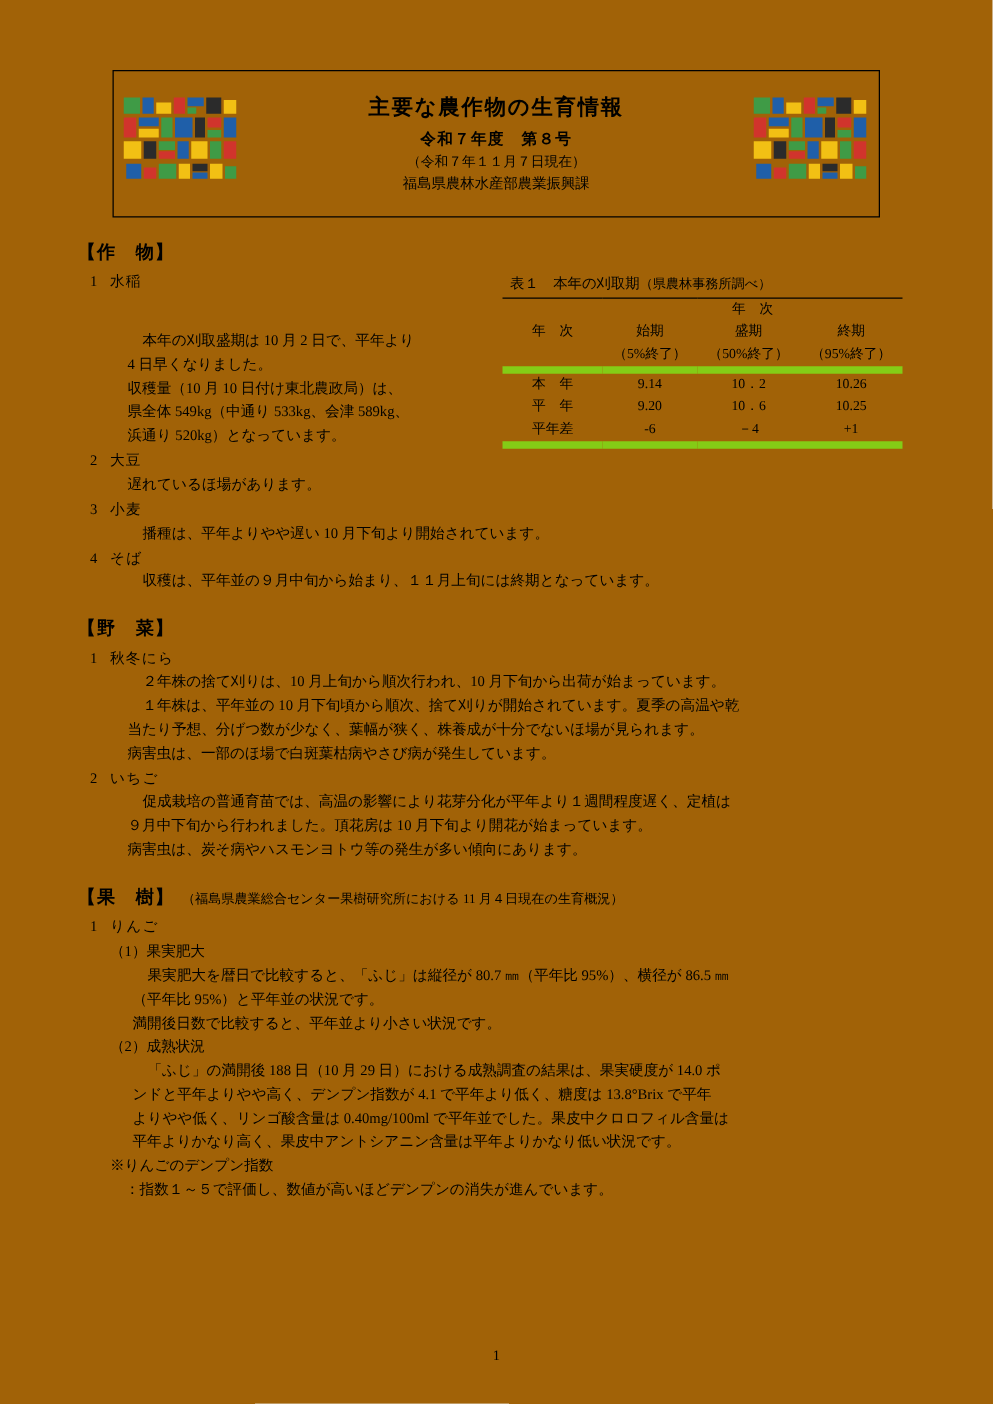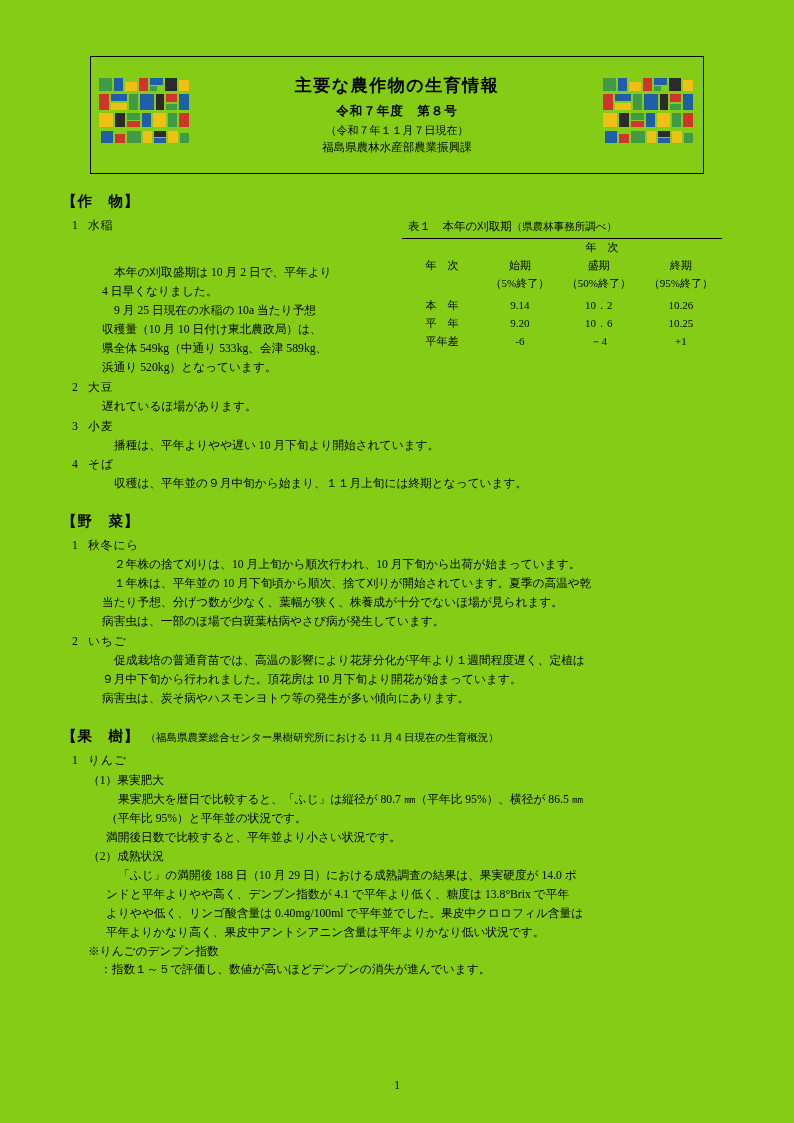--- a/index.html
+++ b/index.html
@@ -3,21 +3,21 @@
 <meta charset="utf-8">
 <style>
   html, body {
     margin: 0;
     padding: 0;
     background: #f0f0f0;
   }
   .page {
     width: 794px;
     height: 1123px;
-    background: #84cc16;
+    background: #a16207;
     position: relative;
     margin: 0 auto;
     font-family: "Liberation Serif", "DejaVu Serif", serif;
     color: #000;
     box-sizing: border-box;
     padding: 56px 62px 40px 62px;
     overflow: hidden;
   }
 
   
@@ -170,21 +170,21 @@
     width: 320px;
     font-size: 11px;
   }
   table.harvest td {
     padding: 1px 4px;
     text-align: center;
     line-height: 1.45;
     border: 0;
   }
   table.harvest tr.top-border td { border-top: 1px solid #000; }
-  table.harvest tr.bot-border td { border-bottom: 4px solid #84cc16; }
+  table.harvest tr.bot-border td { border-bottom: 6px solid #84cc16; }
   .tbl-yearhead td { padding-bottom: 0; }
   .tbl-left { text-align: center; width: 72px; }
 
   
   .page-num {
     position: absolute;
     bottom: 32px;
     left: 0;
     width: 100%;
     text-align: center;
@@ -292,21 +292,20 @@
     <div class="crops-left">
 
       <div class="item">
         <div class="item-title">
           <span class="item-num">1</span>
           <span class="item-name">水稲</span>
         </div>
         <div class="narrow-body">
           <p class="ind">本年の刈取盛期は 10 月 2 日で、平年より</p>
           <p>4 日早くなりました。</p>
-          <p class="ind">9 月 25 日現在の水稲の 10a 当たり予想</p>
           <p>収穫量（10 月 10 日付け東北農政局）は、</p>
           <p>県全体 549kg（中通り 533kg、会津 589kg、</p>
           <p>浜通り 520kg）となっています。</p>
         </div>
       </div>
 
     </div>
 
     <div class="crops-right">
       <div class="table-caption">

